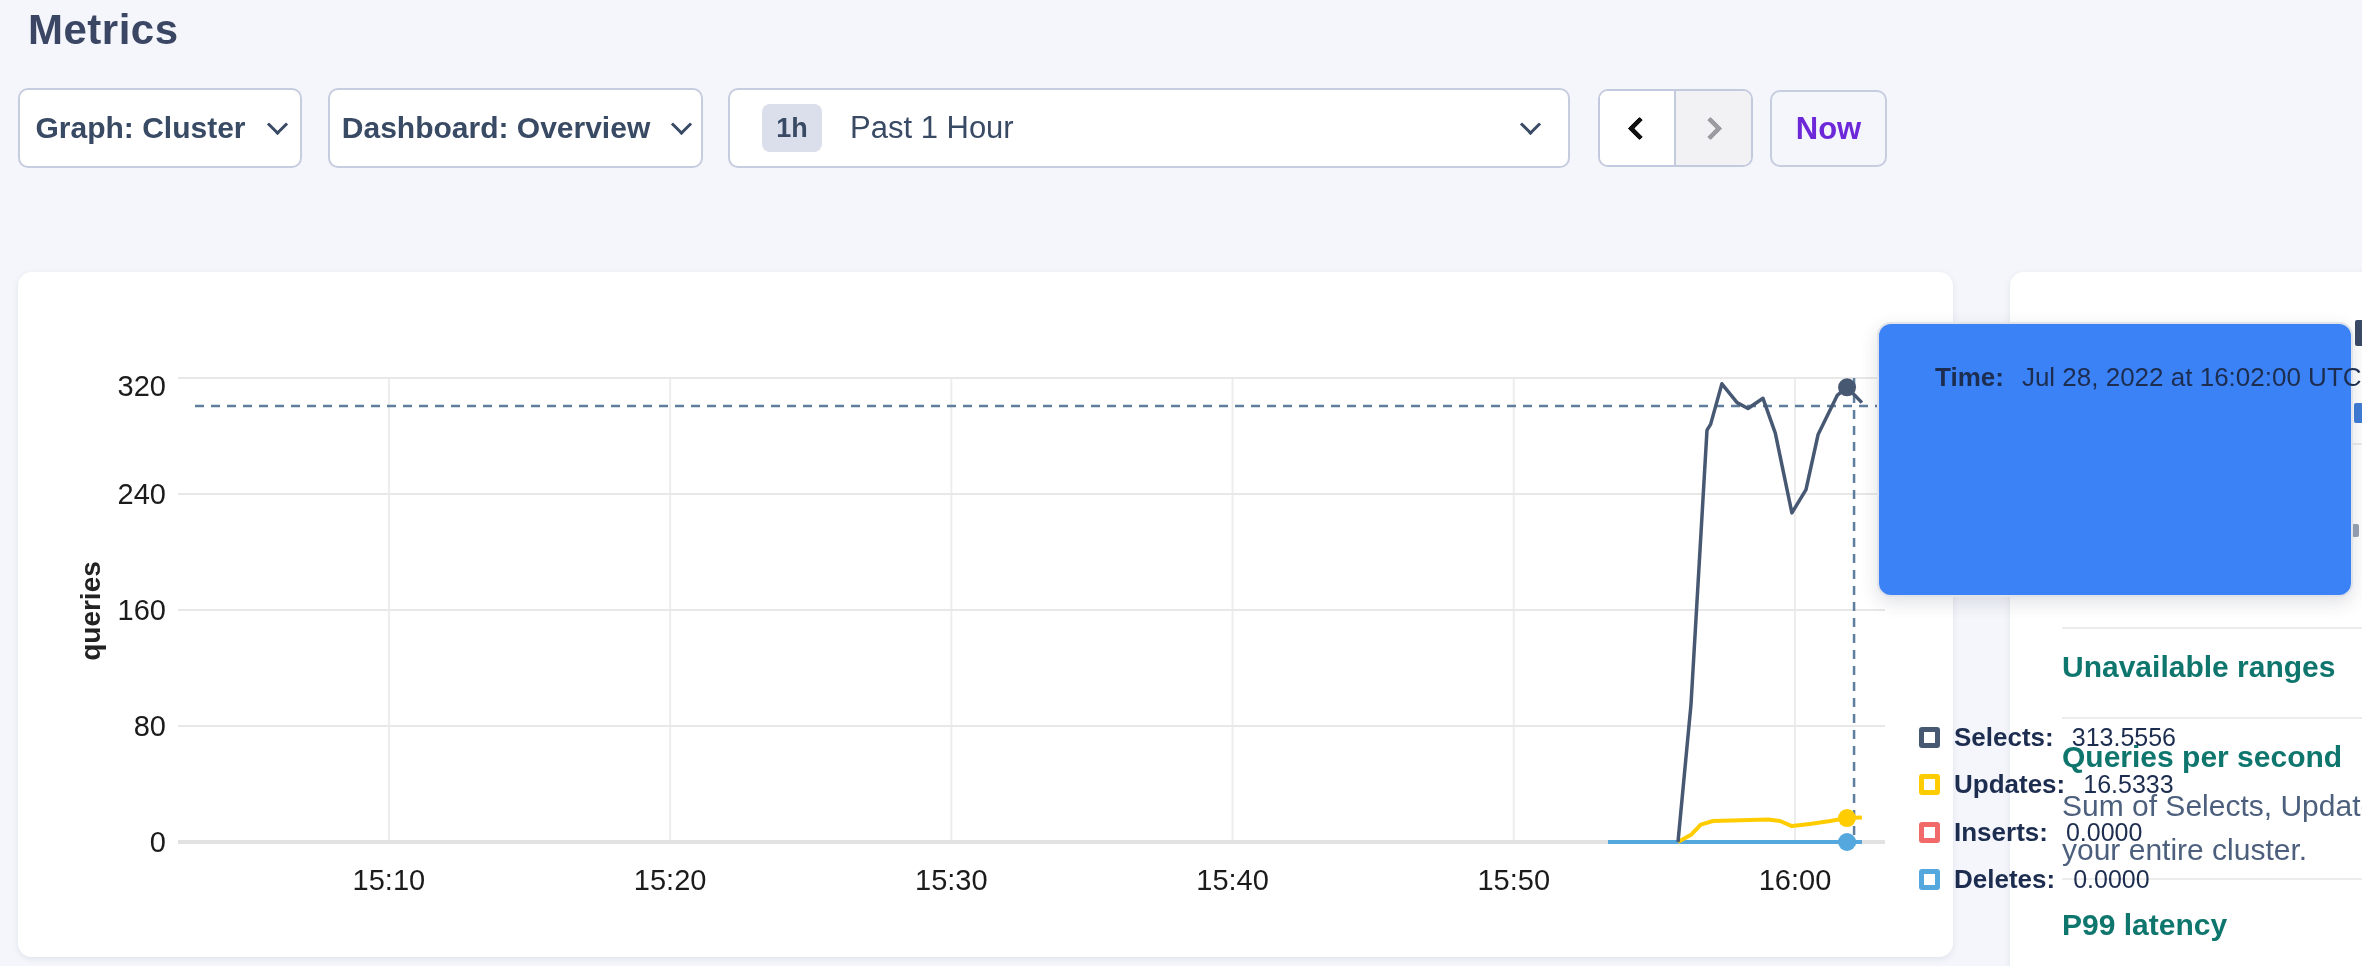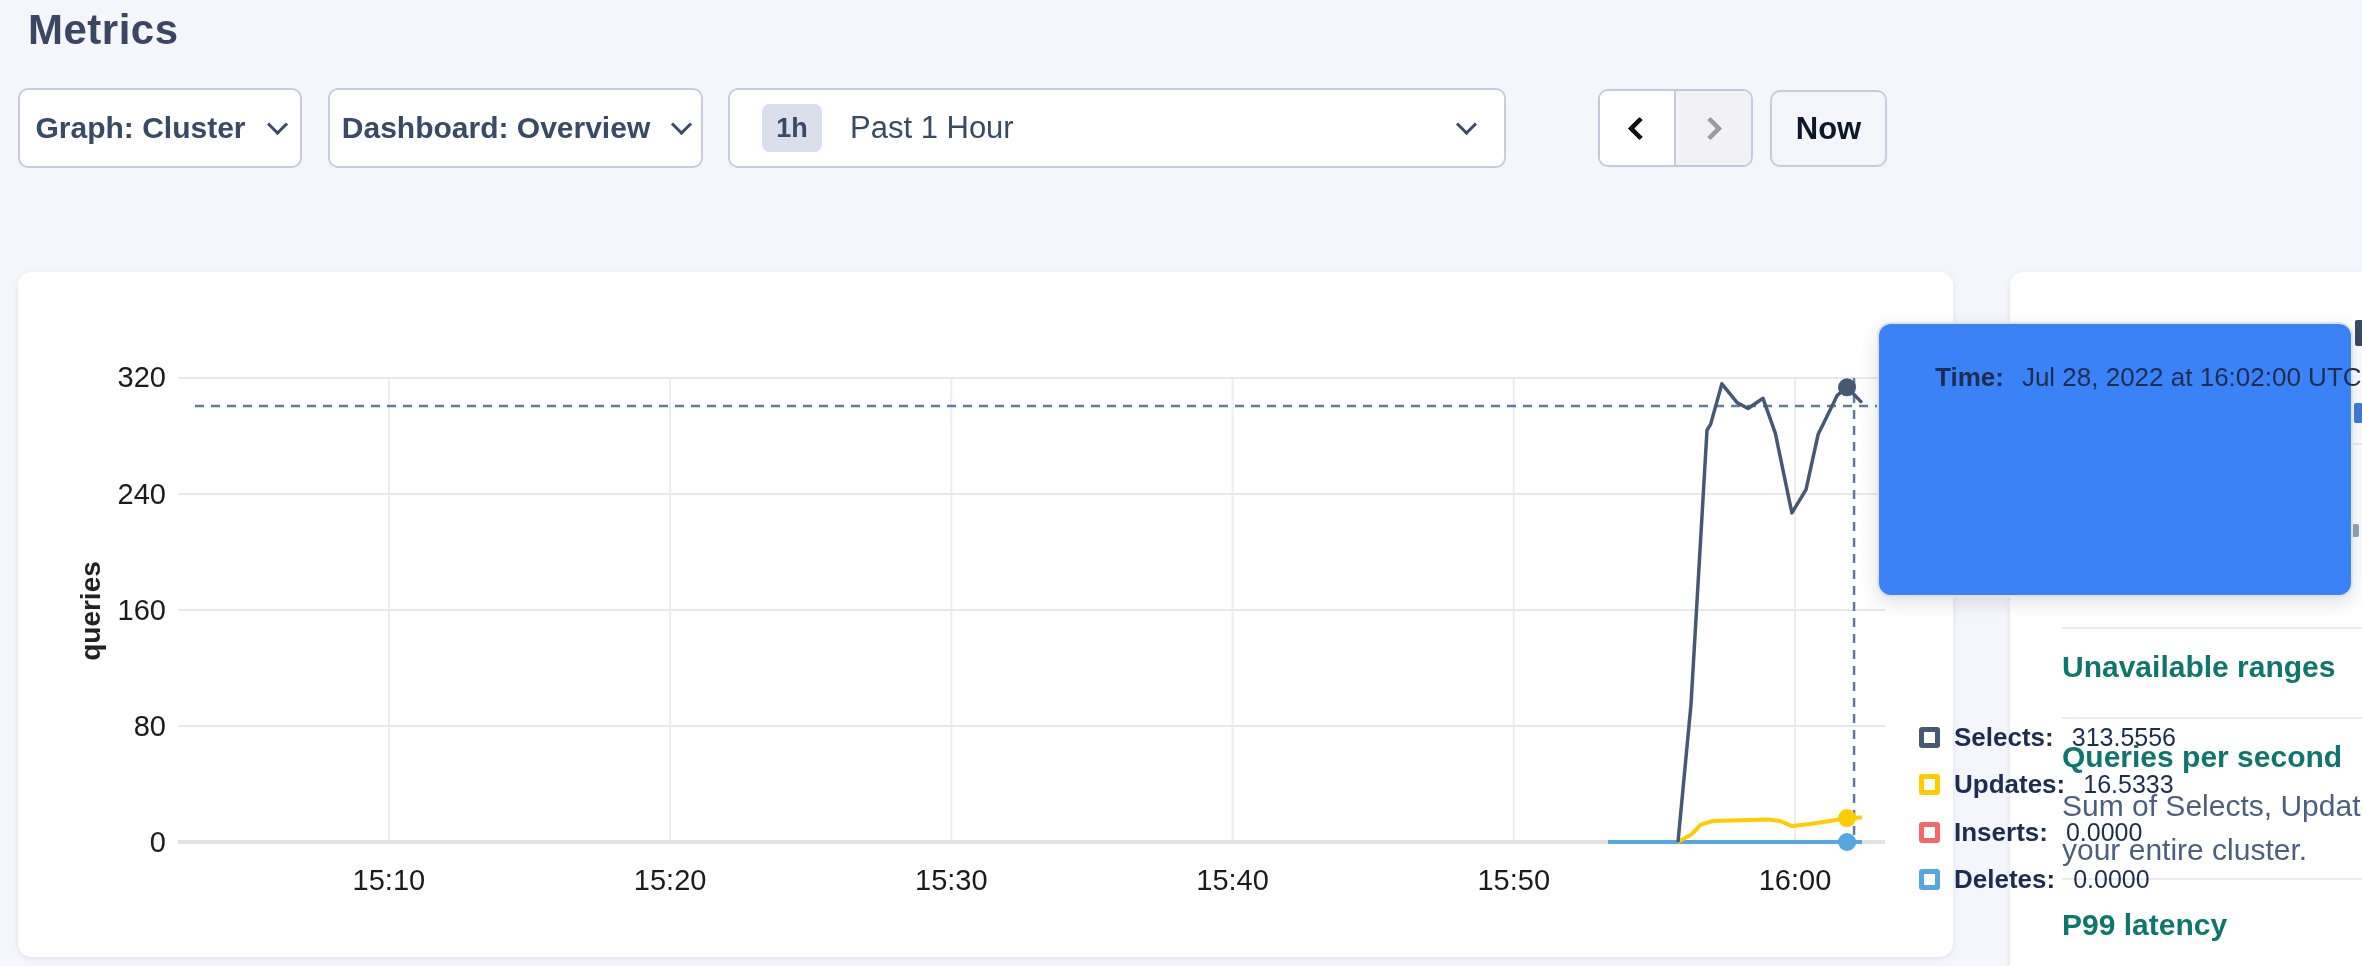--- a/index.html
+++ b/index.html
@@ -20,21 +20,21 @@
     background:#fff; border:2px solid #c6cdde; border-radius:10px;
     display:flex; align-items:center; cursor:pointer;
   }
   .ctrl-label { font-size:30px; font-weight:600; color:#394a64; }
   .chev-down {
     width:15px; height:15px; border-right:3px solid #394a64; border-bottom:3px solid #394a64;
     transform:rotate(45deg); margin-top:-8px;
   }
   #graph-dd { left:18px; width:284px; justify-content:center; gap:24px; }
   #dash-dd  { left:328px; width:375px; justify-content:center; gap:24px; }
-  #time-dd  { left:728px; width:778px; justify-content:flex-end; }
+  #time-dd  { left:728px; width:842px; justify-content:flex-end; }
   .time-badge {
     margin-left:32px; width:60px; height:48px; background:#dbdfec; border-radius:8px;
     display:flex; align-items:center; justify-content:center;
     font-size:27px; font-weight:700; color:#394a64;
   }
   .time-label { margin-left:28px; font-size:31px; font-weight:500; color:#394a64; flex:1; }
   #time-dd .chev-down { margin-right:30px; }
   .arrow-group {
     position:absolute; left:1598px; top:89px; width:155px; height:78px;
     border:2px solid #c3cade; border-radius:10px; overflow:hidden; display:flex; background:#fff;
@@ -47,21 +47,21 @@
     transform:rotate(45deg); margin-left:6px; border-radius:2px;
   }
   .chev-right {
     width:17px; height:17px; border-top:5px solid #9b9ba1; border-right:5px solid #9b9ba1;
     transform:rotate(45deg); margin-right:6px; border-radius:2px;
   }
   .now-btn {
     position:absolute; left:1770px; top:90px; width:117px; height:77px;
     border:2px solid #c6cdde; border-radius:10px; background:transparent;
     font-family:"Liberation Sans", sans-serif;
-    font-size:31px; font-weight:600; color:#0f172a; cursor:default;
+    font-size:31px; font-weight:600; color:#6d28d9; cursor:default;
   }
   
   .chart-card {
     position:absolute; left:18px; top:272px; width:1935px; height:685px;
     background:#fff; border-radius:14px; box-shadow:0 2px 6px rgba(60,70,100,.10);
     z-index:1;
   }
   .chart-title-wrap { position:absolute; left:0; top:43px; width:100%; text-align:center; }
   .chart-title {
     display:inline-block; font-size:30px; font-weight:700; color:#475872;
@@ -154,21 +154,21 @@
       <polyline points="1500.0,464.0 1513.0,326.3 1529.0,52.2 1532.6,46.4 1543.9,5.8 1559.1,24.6 1570.0,30.5 1585.0,20.3 1597.3,55.1 1613.9,134.9 1628.0,111.6 1640.1,56.5 1659.2,17.4 1669.0,9.3 1683.9,24.6" fill="none" stroke="#475872" stroke-width="3.5" stroke-linejoin="round"></polyline>
       <circle cx="1669.0354200988468" cy="9.344379999999944" r="9" fill="#475872"></circle>
       <circle cx="1669.0354200988468" cy="440.026715" r="9" fill="#ffcc00"></circle>
       <circle cx="1669.0354200988468" cy="464" r="9" fill="#55a8dd"></circle>
     </svg>
   <div id="ticks">
       <div class="y-tick" style="top:554px;">0</div>
       <div class="y-tick" style="top:438px;">80</div>
       <div class="y-tick" style="top:322px;">160</div>
       <div class="y-tick" style="top:206px;">240</div>
-      <div class="y-tick" style="top:89px;text-align:right;">320</div>
+      <div class="y-tick" style="top:98px;text-align:right;">320</div>
       <div class="x-tick" style="left:310.91433278418447px;">15:10</div>
       <div class="x-tick" style="left:592.1334431630972px;">15:20</div>
       <div class="x-tick" style="left:873.3525535420098px;">15:30</div>
       <div class="x-tick" style="left:1154.5716639209224px;">15:40</div>
       <div class="x-tick" style="left:1435.7907742998352px;">15:50</div>
       <div class="x-tick" style="left:1717.0098846787478px;">16:00</div>
     </div>
 </div>
 
 <div class="summary-card">

